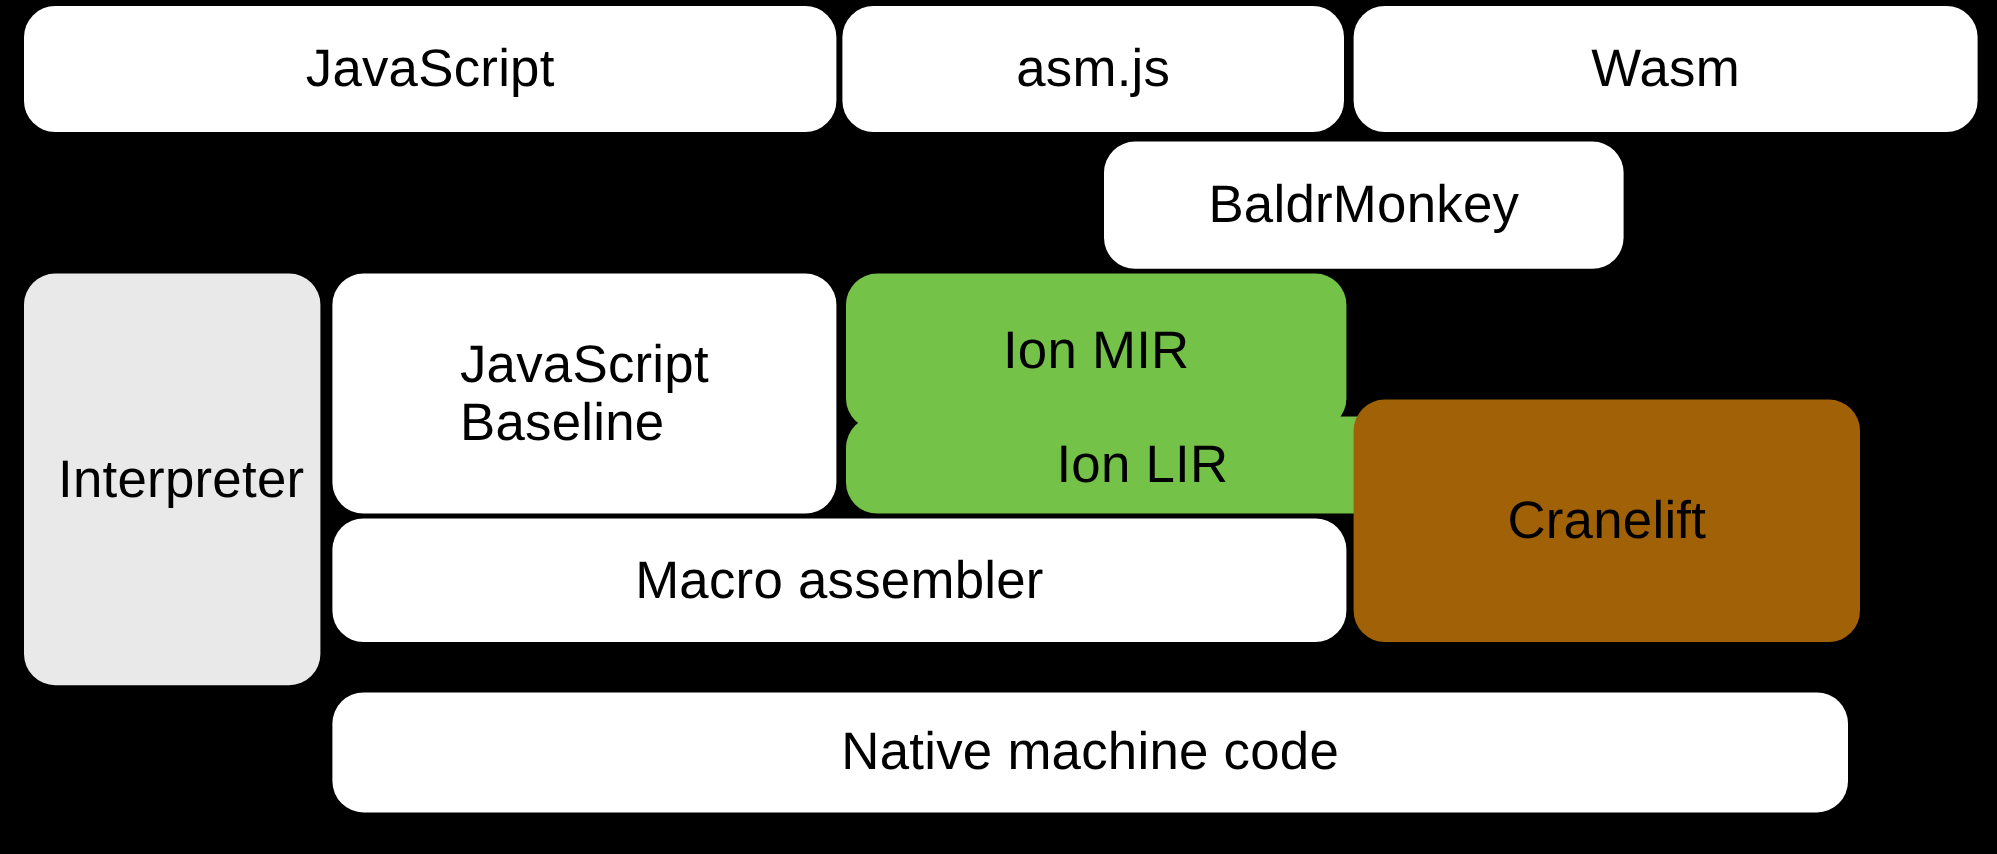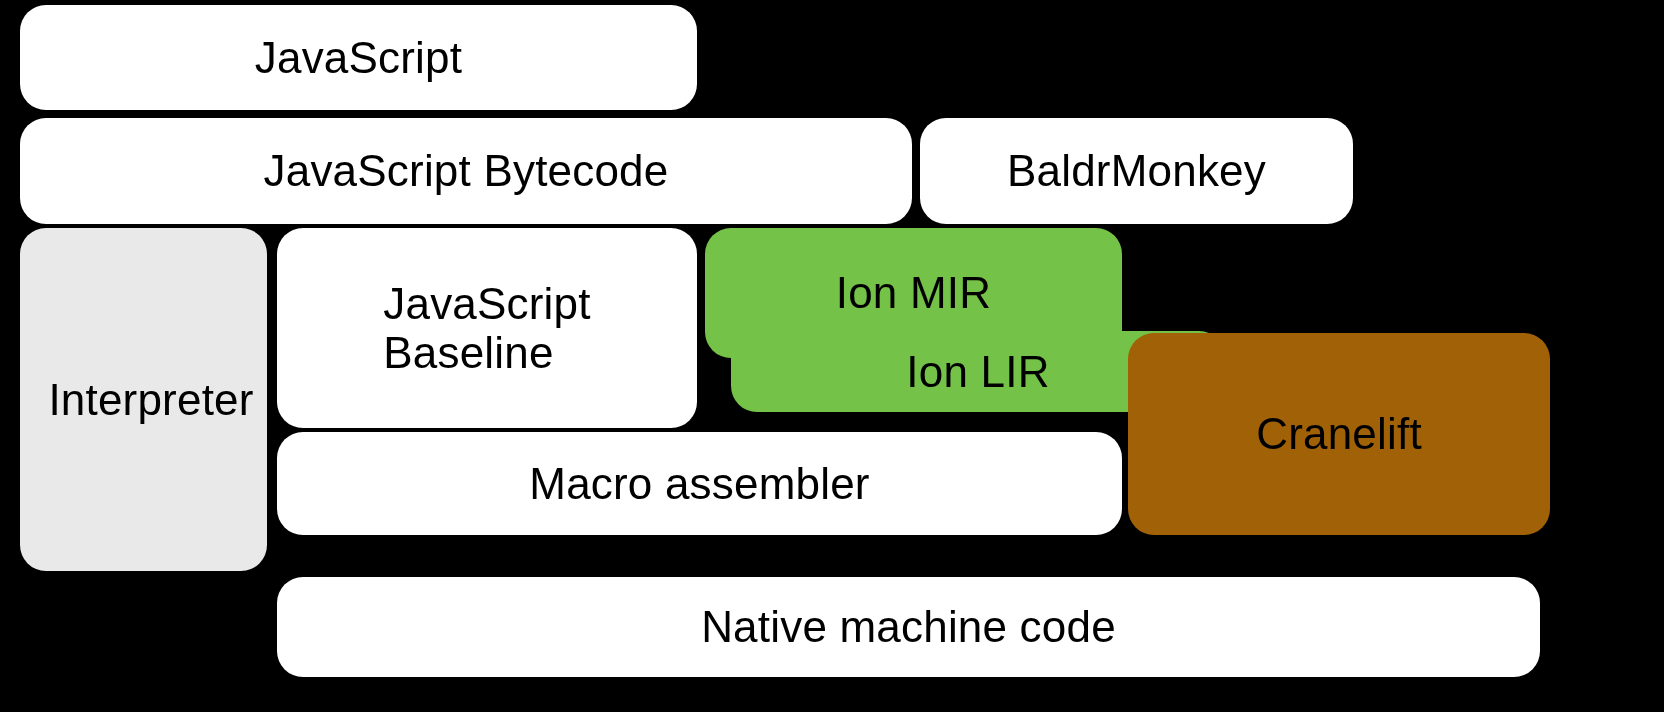--- a/index.html
+++ b/index.html
@@ -33,23 +33,24 @@
   .fill-white { background: #ffffff; }
   .fill-gray  { background: #e9e9e9; padding-left: 15px; }
   .fill-green { background: #74c247; }
   .fill-red   { background: #a16207; }
 </style>
 </head>
 <body>
 
 <div id="diagram" style="background: rgb(0, 0, 0);">
     <div class="node fill-white" style="left: 20px; top: 5px; width: 677px; height: 105px;">JavaScript</div>
-    <div class="node fill-white" style="left: 20px; top: 118px; width: 892px; height: 106px;">JavaScript Bytecode</div>
+    <div class="node fill-white" style="left: 702px; top: 5px; width: 418px; height: 105px;">asm.js</div>
+    <div class="node fill-white" style="left: 1128px; top: 5px; width: 520px; height: 105px;">Wasm</div>
     <div class="node fill-white" style="left: 920px; top: 118px; width: 433px; height: 106px;">BaldrMonkey</div>
     <div class="node fill-gray" style="left: 20px; top: 228px; width: 247px; height: 343px;">Interpreter</div>
     <div class="node fill-white" style="left: 277px; top: 228px; width: 420px; height: 200px;">JavaScript
 Baseline</div>
     <div class="node fill-green" style="left: 705px; top: 228px; width: 417px; height: 130px;">Ion MIR</div>
-    <div class="node fill-green" style="left: 705px; top: 331px; width: 494px; height: 81px; margin-left: 26px;">Ion LIR</div>
+    <div class="node fill-green" style="left: 705px; top: 347px; width: 494px; height: 81px;">Ion LIR</div>
     <div class="node fill-white" style="left: 277px; top: 432px; width: 845px; height: 103px;">Macro assembler</div>
     <div class="node fill-red" style="left: 1128px; top: 333px; width: 422px; height: 202px;">Cranelift</div>
     <div class="node fill-white" style="left: 277px; top: 577px; width: 1263px; height: 100px;">Native machine code</div>
   </div>
 
 </body></html>

